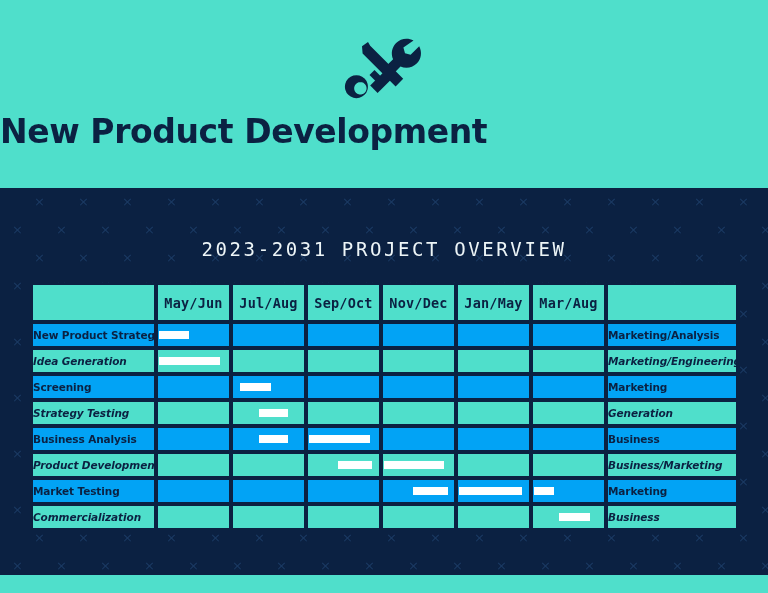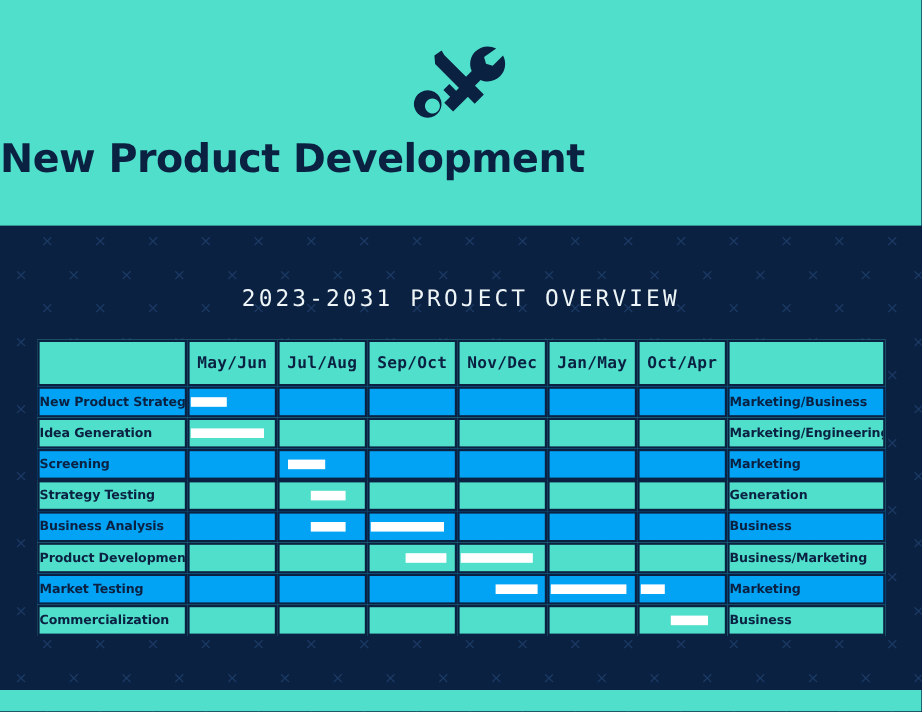--- a/index.html
+++ b/index.html
@@ -113,21 +113,21 @@
     font-size: 13.5px;
     font-weight: bold;
     color: #0b2142;
     text-align: center;
     letter-spacing: 0.2px;
   }
   thead th.blank { background: #4fdfcb; }
 
   tbody tr { height: 26px; }
   tbody tr.odd  td { background: #02a3f5; }
-  tbody tr.even td { background: #4fdfcb; }
+  tbody tr.even td { background: #4fdfcb; font-style: italic; }
 
   td.task {
     font-family: "DejaVu Sans", sans-serif;
     font-weight: bold;
     font-size: 10.5px;
     color: #0b2142;
     padding-left: 7px;
     letter-spacing: -0.1px;
     white-space: nowrap;
     overflow: hidden;
@@ -473,36 +473,36 @@
       <col class="col-dept">
     </colgroup>
     <thead>
       <tr>
         <th class="blank"></th>
         <th>May/Jun</th>
         <th>Jul/Aug</th>
         <th>Sep/Oct</th>
         <th>Nov/Dec</th>
         <th>Jan/May</th>
-        <th>Oct/Apr</th>
+        <th>Mar/Aug</th>
         <th class="blank"></th>
       </tr>
     </thead>
     <tbody id="gantt-body">
         <tr class="odd">
           <td class="task">New Product Strategy</td>
           <td class="cell">
             <div class="bar" style="left: 2%; width: 42%; background: rgb(255, 255, 255);"></div>
           </td>
           <td class="cell"></td>
           <td class="cell"></td>
           <td class="cell"></td>
           <td class="cell"></td>
           <td class="cell"></td>
-          <td class="dept">Marketing/Business</td>
+          <td class="dept">Marketing/Analysis</td>
         </tr>
         <tr class="even">
           <td class="task">Idea Generation</td>
           <td class="cell">
             <div class="bar" style="left: 2%; width: 86%; background: rgb(255, 255, 255);"></div>
           </td>
           <td class="cell"></td>
           <td class="cell"></td>
           <td class="cell"></td>
           <td class="cell"></td>

